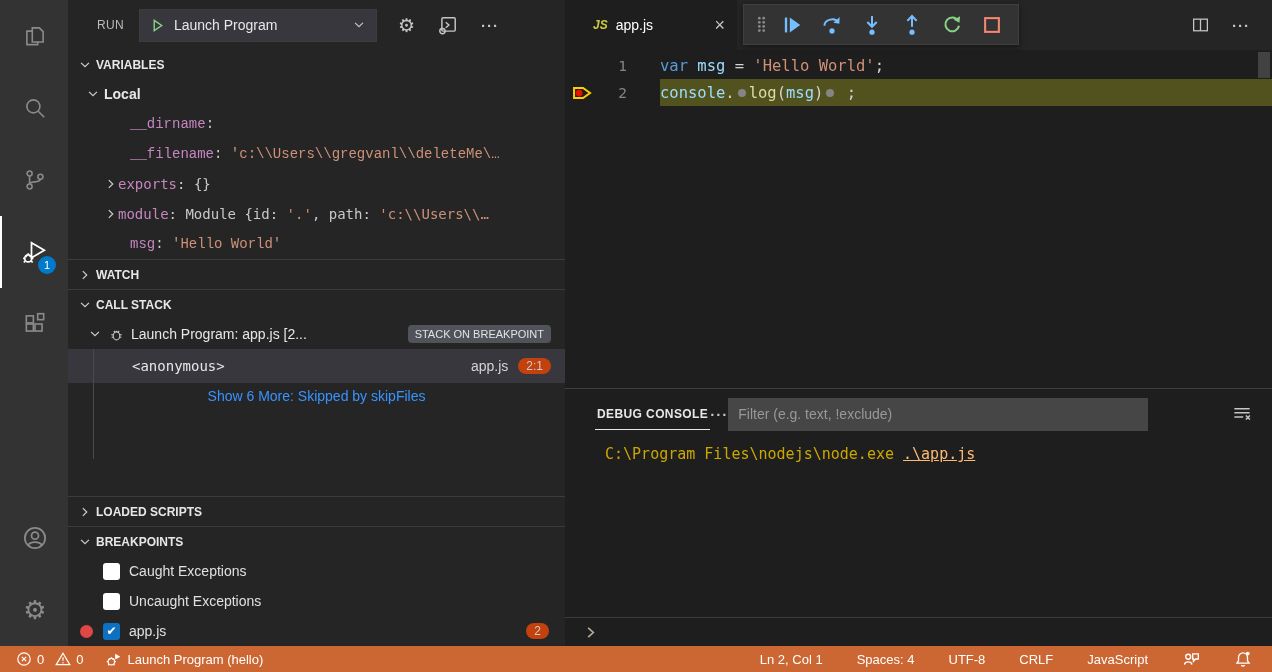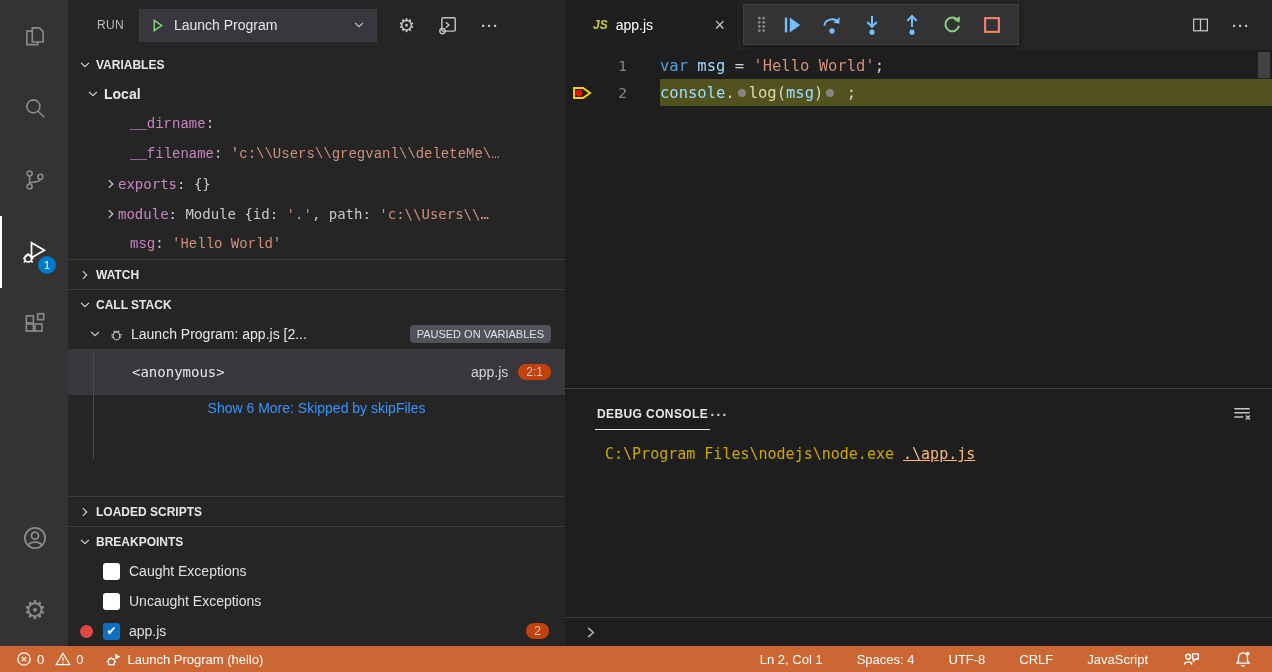--- a/index.html
+++ b/index.html
@@ -50,21 +50,21 @@
   .v-plain { color:#c8c8c8; }
 
   .cs-body { position:relative; flex:none; }
   .cs-guide { position:absolute; left:25px; top:30px; height:110px; width:1px;
     background:#4a4a4a; }
   .cs-session { height:30px; display:flex; align-items:center; gap:6px; padding:0 14px 0 20px;
     font-size:14px; color:#e7e7e7; cursor:pointer; }
   .cs-session .txt { white-space:nowrap; overflow:hidden; flex:1; }
   .paused-badge { background:#50535a; color:#e2e2e2; font-size:11px; padding:3px 7px;
     border-radius:4px; white-space:nowrap; flex:none; }
-  .cs-frame { height:46px; display:flex; align-items:center; background:#37373d;
+  .cs-frame { height:34px; display:flex; align-items:center; background:#37373d;
     padding:0 14px 0 64px; font-family:"DejaVu Sans Mono","Liberation Mono",monospace;
     font-size:14px; color:#e7e7e7; cursor:pointer; }
   .cs-frame .file { margin-left:auto; font-family:"Liberation Sans",sans-serif; color:#d4d4d4;
     font-size:14px; }
   .pill { background:#c2410c; color:#cccccc; border-radius:10px; padding:1px 8px;
     font-size:12px; margin-left:10px; font-family:"Liberation Sans",sans-serif; }
   .cs-more { height:27px; text-align:center; font-size:14px; color:#3794ff; cursor:pointer;
     line-height:27px; flex:none; }
   .sidebar-spacer { flex:1; }
 
@@ -306,21 +306,21 @@
                 <path d="M3.5 5.5 L8 10 L12.5 5.5"></path>
               </svg>
           </span>
           <span>
             <svg width="17" height="17" viewBox="0 0 16 16" fill="none" stroke="#c5c5c5" stroke-width="1.1">
               <ellipse cx="8" cy="9.3" rx="3.1" ry="3.7"></ellipse>
               <path d="M8 5.6 V4.4 M5.6 4.6 L6.6 6.2 M10.4 4.6 L9.4 6.2 M4.9 8.2 H3 M4.9 10.6 H3.4 M11.1 8.2 H13 M11.1 10.6 H12.6"></path>
             </svg>
           </span>
           <span class="txt">Launch Program: app.js [2...</span>
-          <span class="paused-badge">PAUSED ON VARIABLES</span>
+          <span class="paused-badge">STACK ON BREAKPOINT</span>
         </div>
         <div class="cs-frame">
           <span>&lt;anonymous&gt;</span>
           <span class="file">app.js</span>
           <span class="pill">2:1</span>
         </div>
         <div class="cs-more">Show 6 More: Skipped by skipFiles</div>
       </div>
 
       <div class="sidebar-spacer"></div>
@@ -454,20 +454,21 @@
           </div>
           <div class="code-text"><span class="t-var">console</span><span class="t-plain">.</span><span class="inline-bp"></span><span class="t-fn">log</span><span class="t-plain">(</span><span class="t-var">msg</span><span class="t-plain">)</span><span class="inline-bp"></span><span class="t-plain"> ;</span></div>
         </div>
         <div class="scroll-thumb"></div>
       </div>
 
       <div class="panel">
         <div class="panel-header">
           <span class="panel-tab">DEBUG CONSOLE</span>
           <span class="icon-btn dots">···</span>
+          <input class="filter-input" placeholder="Filter (e.g. text, !exclude)" style="">
           <span class="icon-btn panel-clear">
             <svg width="20" height="20" viewBox="0 0 17 17" fill="none" stroke="#c5c5c5" stroke-width="1.3">
               <path d="M2 4 H15 M2 7.5 H15 M2 11 H9.5"></path>
               <path d="M11.8 9.8 L15.2 13.2 M15.2 9.8 L11.8 13.2"></path>
             </svg>
           </span>
         </div>
         <div class="console-out"><span>C:\Program Files\nodejs\node.exe </span><span class="console-link">.\app.js</span></div>
         <div class="console-input-row">
           <span>

